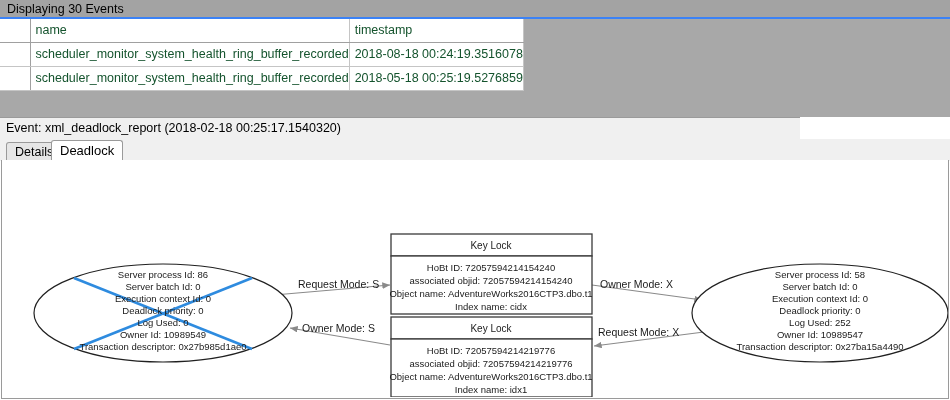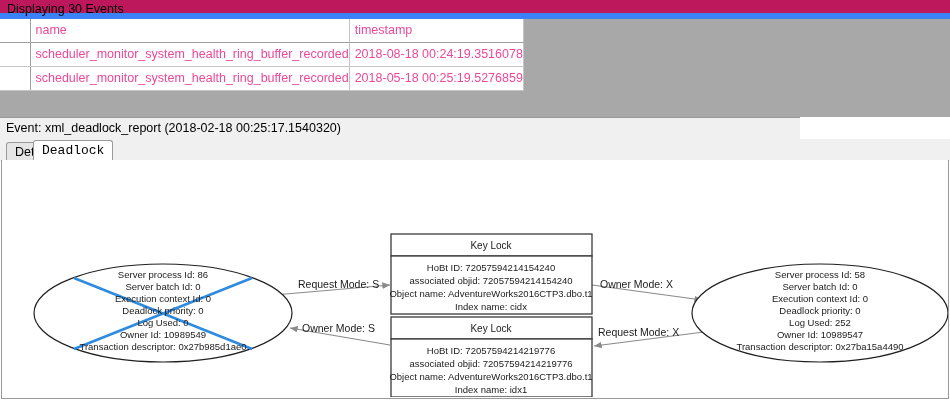--- a/index.html
+++ b/index.html
@@ -6,21 +6,21 @@
   body{
     width:950px;height:400px;overflow:hidden;
     font-family:"Liberation Sans", sans-serif;
     font-size:12px;color:#000;background:#ffffff;
   }
   .app{position:relative;width:950px;height:400px;box-sizing:border-box;}
 
   
   .status-strip{
     position:absolute;left:0;top:0;width:950px;height:19px;
-    background:#be185d;border-bottom:6px solid #3b82f6;
+    background:#a3a3a3;border-bottom:2px solid #3b82f6;
     box-sizing:border-box;
   }
   .status-strip .txt{
     position:absolute;left:7px;top:2px;font-size:12.5px;color:#000;
   }
 
   
   .grid-wrap{
     position:absolute;left:0;top:19px;width:950px;height:98px;
     background:#a8a8a8;box-sizing:border-box;
@@ -29,21 +29,21 @@
     border-collapse:collapse;table-layout:fixed;background:#fff;
     border-spacing:0;
   }
   table.grid col.c-sel{width:30px;}
   table.grid col.c-name{width:278px;}
   table.grid col.c-ts{width:162px;}
   table.grid th,table.grid td{
     border-right:1px solid #c5c5c5;border-bottom:1px solid #c5c5c5;
     padding:0 0 0 5px;height:23px;line-height:23px;
     font-weight:normal;text-align:left;font-size:12.5px;
-    white-space:nowrap;overflow:hidden;color:#ec4899;background:#fff;
+    white-space:nowrap;overflow:hidden;color:#14532d;background:#fff;
   }
   table.grid thead th{background:#fff;border-bottom:1px solid #a0a0a0;}
   table.grid td.sel-col,table.grid th.sel-col{
     padding:0;text-align:center;background:#fff;
     border-right:1px solid #a0a0a0;
   }
   tr.row-selected td{background:#1e90ff;color:#fff;}
   tr.row-selected td.sel-col{background:#cfe3f7;color:#000;}
   tr.row-selected td.focus-cell{outline:1px dotted #ffffff;outline-offset:-2px;}
   .row-marker{
@@ -66,21 +66,21 @@
     background:#f0f0f0;box-sizing:border-box;
   }
   .tab{
     position:absolute;top:3px;height:19px;line-height:19px;
     padding:0 8px;font-size:12.5px;box-sizing:border-box;
     border:1px solid #9a9a9a;border-bottom:none;background:#e6e6e6;
     border-radius:3px 3px 0 0;color:#000;
   }
   .tab.active{background:#ffffff;top:1px;height:21px;line-height:20px;font-size:13px;}
   #tab0{left:6px;}
-  #tab1{left:33px;font-family:Liberation Mono, monospace;}
+  #tab1{left:51px;}
 
   
   .canvas-pane{
     position:absolute;left:1px;top:160px;width:948px;height:239px;
     background:#ffffff;border:1px solid #9a9a9a;border-top:none;
     box-sizing:border-box;overflow:hidden;
   }
   svg.graph{position:absolute;left:0;top:0;width:946px;height:237px;display:block;}
   .node-text{font-family:"Liberation Sans", sans-serif;font-size:9.5px;fill:#1a1a1a;}
   .box-title{font-family:"Liberation Sans", sans-serif;font-size:10px;fill:#1a1a1a;}

